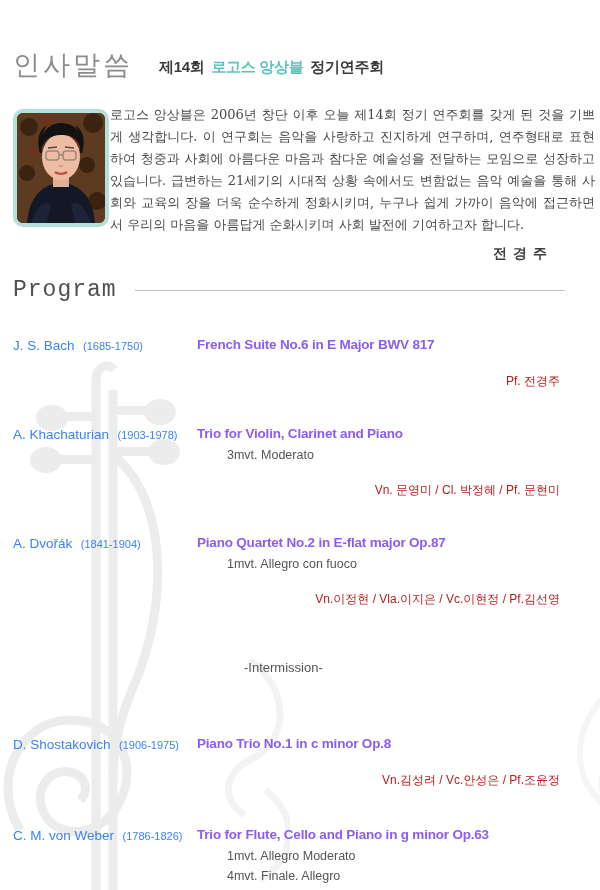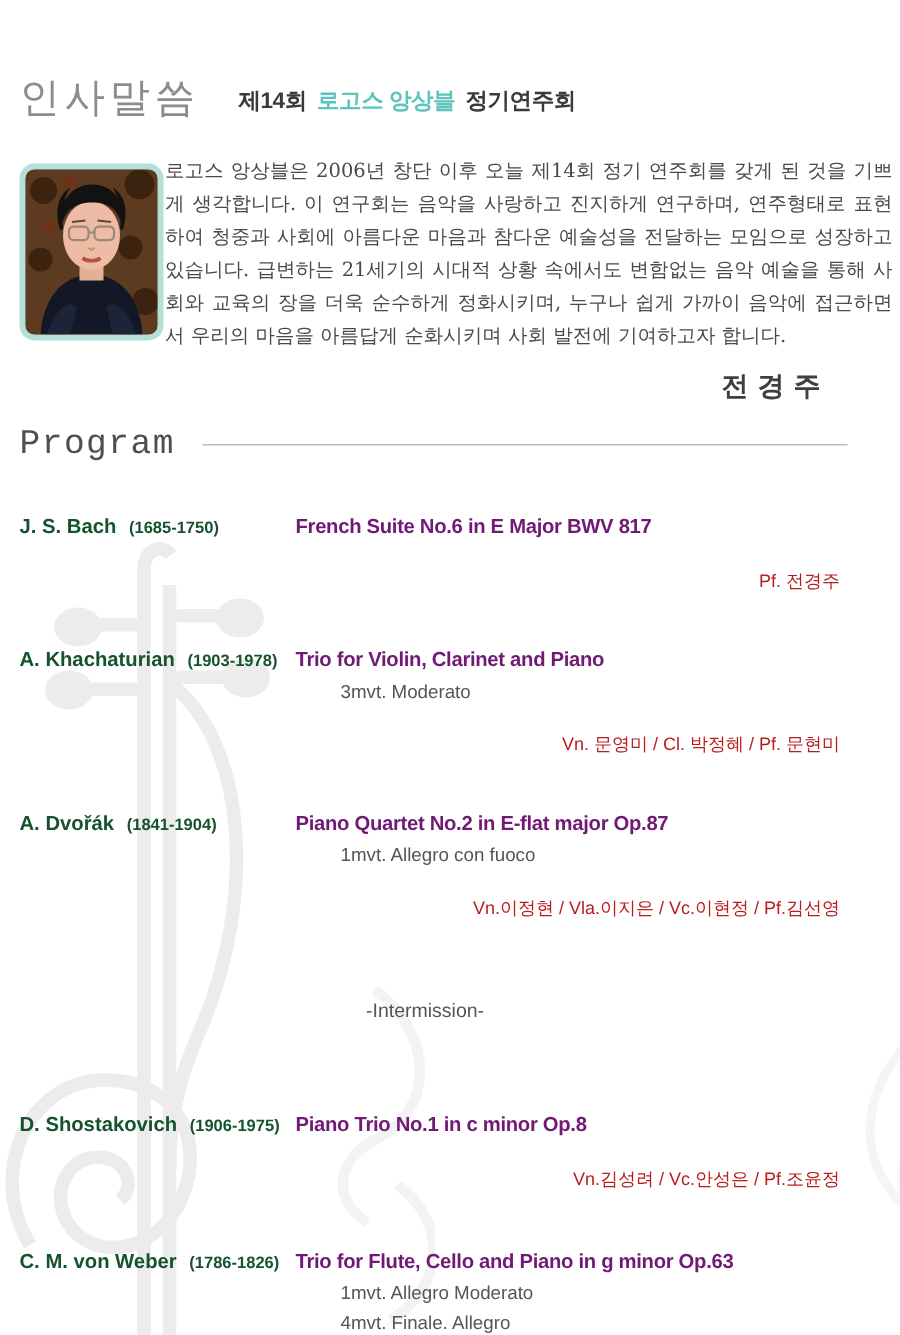--- a/index.html
+++ b/index.html
@@ -27,39 +27,39 @@
     width:88px;height:110px;border:4px solid #b5e0da;border-radius:10px;
     overflow:hidden;flex-shrink:0;background:#5a3a22;
   }
   .greeting-text{
     flex:1;font-family:"DejaVu Serif","Liberation Serif",serif;
     font-size:13px;line-height:22px;color:#4a4a4a;text-align:justify;margin-top:-5px;
   }
   .signature{
     text-align:right;padding-right:47px;margin-top:9px;
     font-family:"DejaVu Serif","Liberation Serif",serif;
-    font-weight:bold;font-size:18px;color:#3f3f3f;letter-spacing:6px;
+    font-weight:bold;font-size:14px;color:#3f3f3f;letter-spacing:6px;
   }
 
   
   .program-header{display:flex;align-items:baseline;margin:14px 35px 0 13px;}
   .program-title{
     font-family:Liberation Mono, monospace;
     font-size:23px;color:#4f4f4f;letter-spacing:1px;
   }
   .program-rule{flex:1;border-bottom:1px solid #bdbdbd;margin-left:18px;transform:translateY(-5px);}
 
   
   .entries{margin:33px 0 0 13px;}
   .entry{display:flex;}
-  .entry-left{width:184px;flex-shrink:0;color:#14532d;font-weight:bold;line-height:17px;}
+  .entry-left{width:184px;flex-shrink:0;color:#3b82f6;font-weight:normal;line-height:17px;}
   .composer{font-size:13.5px;}
   .dates{font-size:11px;margin-left:4px;}
   .entry-right{flex:1;}
-  .work{font-size:13.5px;font-weight:bold;color:#701a75;line-height:17px;letter-spacing:-0.2px;}
+  .work{font-size:13.5px;font-weight:bold;color:#8b5cf6;line-height:17px;letter-spacing:-0.2px;}
   .movement{margin:6px 0 0 30px;font-size:12.5px;color:#555;}
   .performers{text-align:right;margin-top:20px;margin-right:40px;font-size:12px;color:#b91c1c;}
   .m-bach{margin-bottom:35px;}
   .m-khach{margin-bottom:35px;}
   .m-dvorak{margin-bottom:0;}
   .m-shost{margin-bottom:37px;}
   .intermission{margin:52px 0 60px 231px;font-size:13px;color:#555;}
 </style>
 </head>
 <body>

